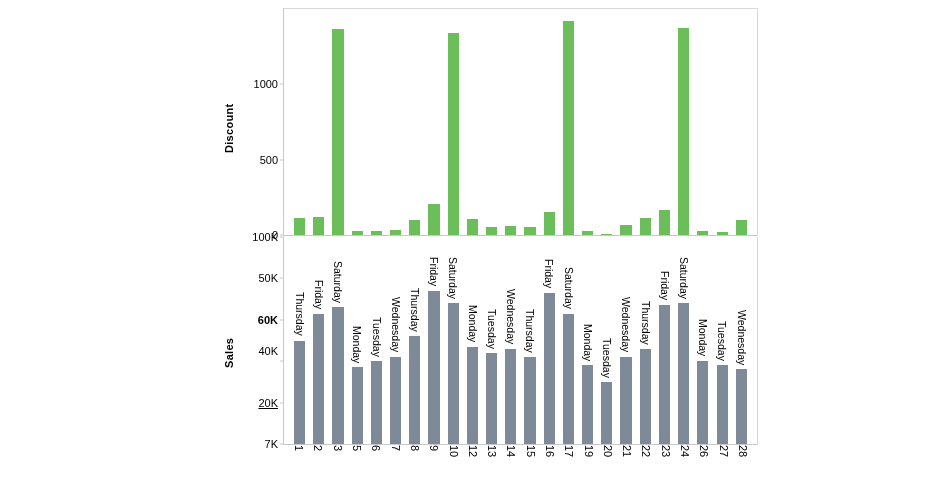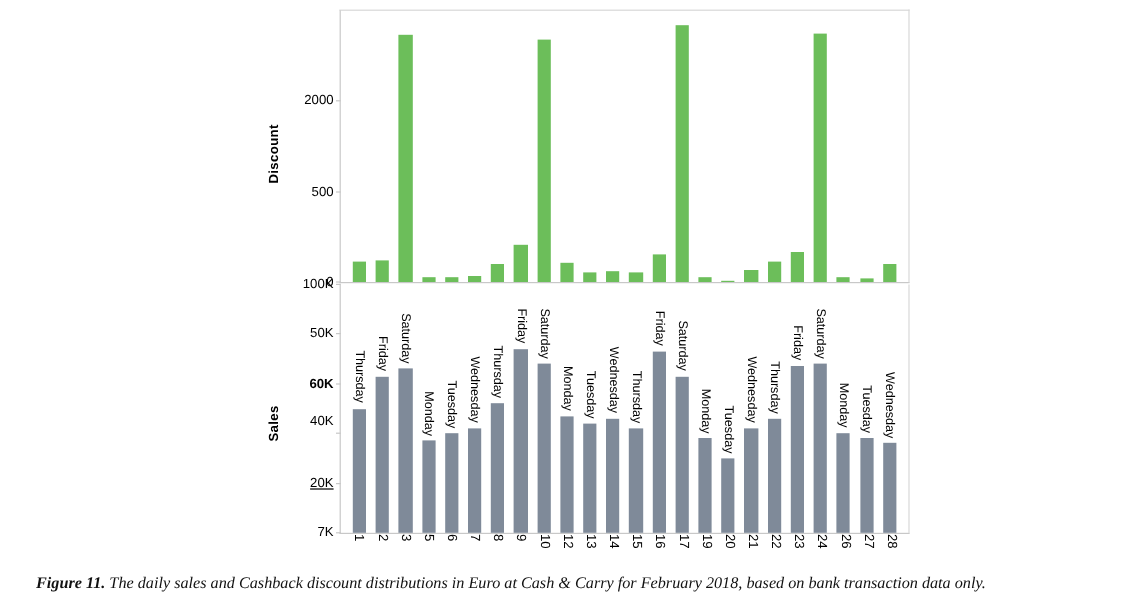--- a/index.html
+++ b/index.html
@@ -258,21 +258,21 @@
             <div class="bar bar-discount" title="27: 20" style="background: rgb(108, 190, 90); height: 1.33333%;"></div>
           </div>
           <div class="bar-slot">
             <div class="bar bar-discount" title="28: 100" style="background: rgb(108, 190, 90); height: 6.66667%;"></div>
           </div>
         </div>
     <div class="ytick" style="top: 226px;">0</div>
         <div class="ytick-mark" style="top: 226px;"></div>
         <div class="ytick" style="top: 150.667px;">500</div>
         <div class="ytick-mark" style="top: 150.667px;"></div>
-        <div class="ytick" style="top: 75.3333px;">2000</div>
+        <div class="ytick" style="top: 75.3333px;">1000</div>
         <div class="ytick-mark" style="top: 75.3333px;"></div>
       </div>
 
     <div class="panel" id="sales-panel">
       <div class="plot" id="sales-plot">
           <div class="bar-slot">
             <div class="bar bar-sales" title="1: 50000" style="background: rgb(127, 138, 153); height: 50%;"></div>
             <div class="dow" style="bottom: 108px;">Thursday</div>
           </div>
           <div class="bar-slot">
@@ -451,16 +451,13 @@
         </div>
         <div class="xtick">
           <span>27</span>
         </div>
         <div class="xtick">
           <span>28</span>
         </div>
       </div>
   </div>
 
-  <div id="caption">
-    <b>Figure 11.</b><span> The daily sales and Cashback discount distributions in Euro at Cash &amp; Carry for February 2018, based on bank transaction data only.</span>
-  </div>
 </div>
 
 </body></html>

